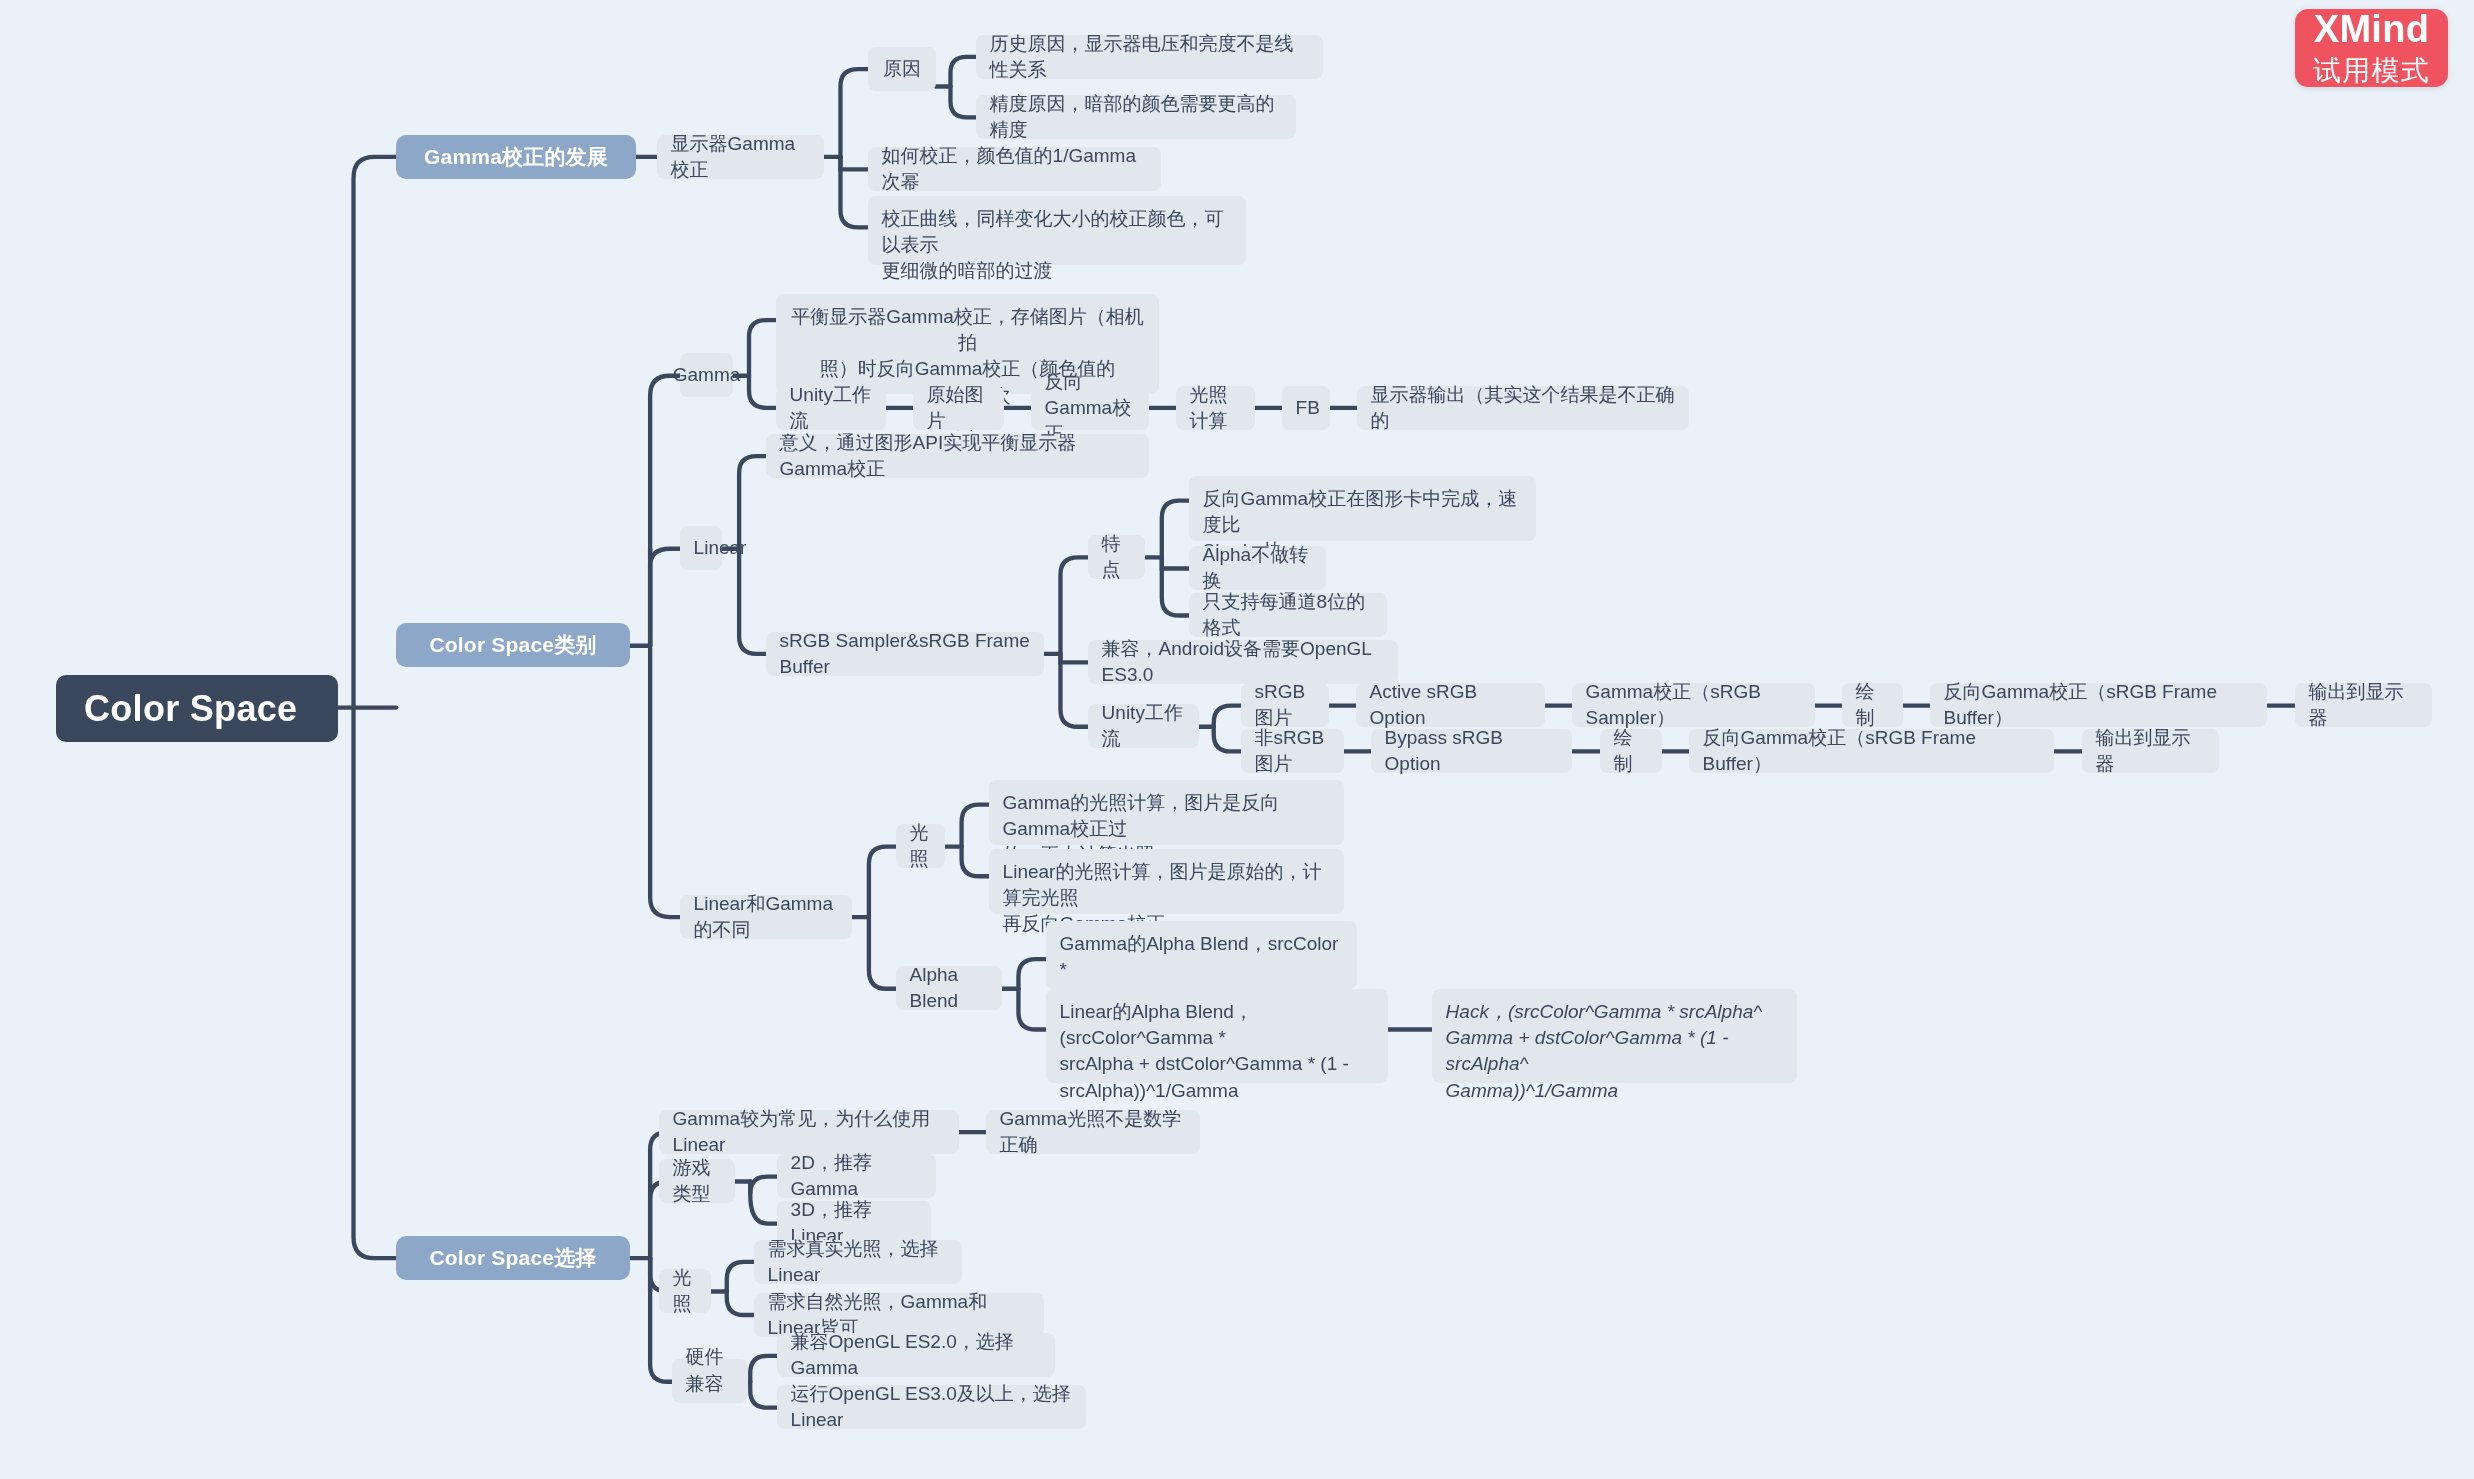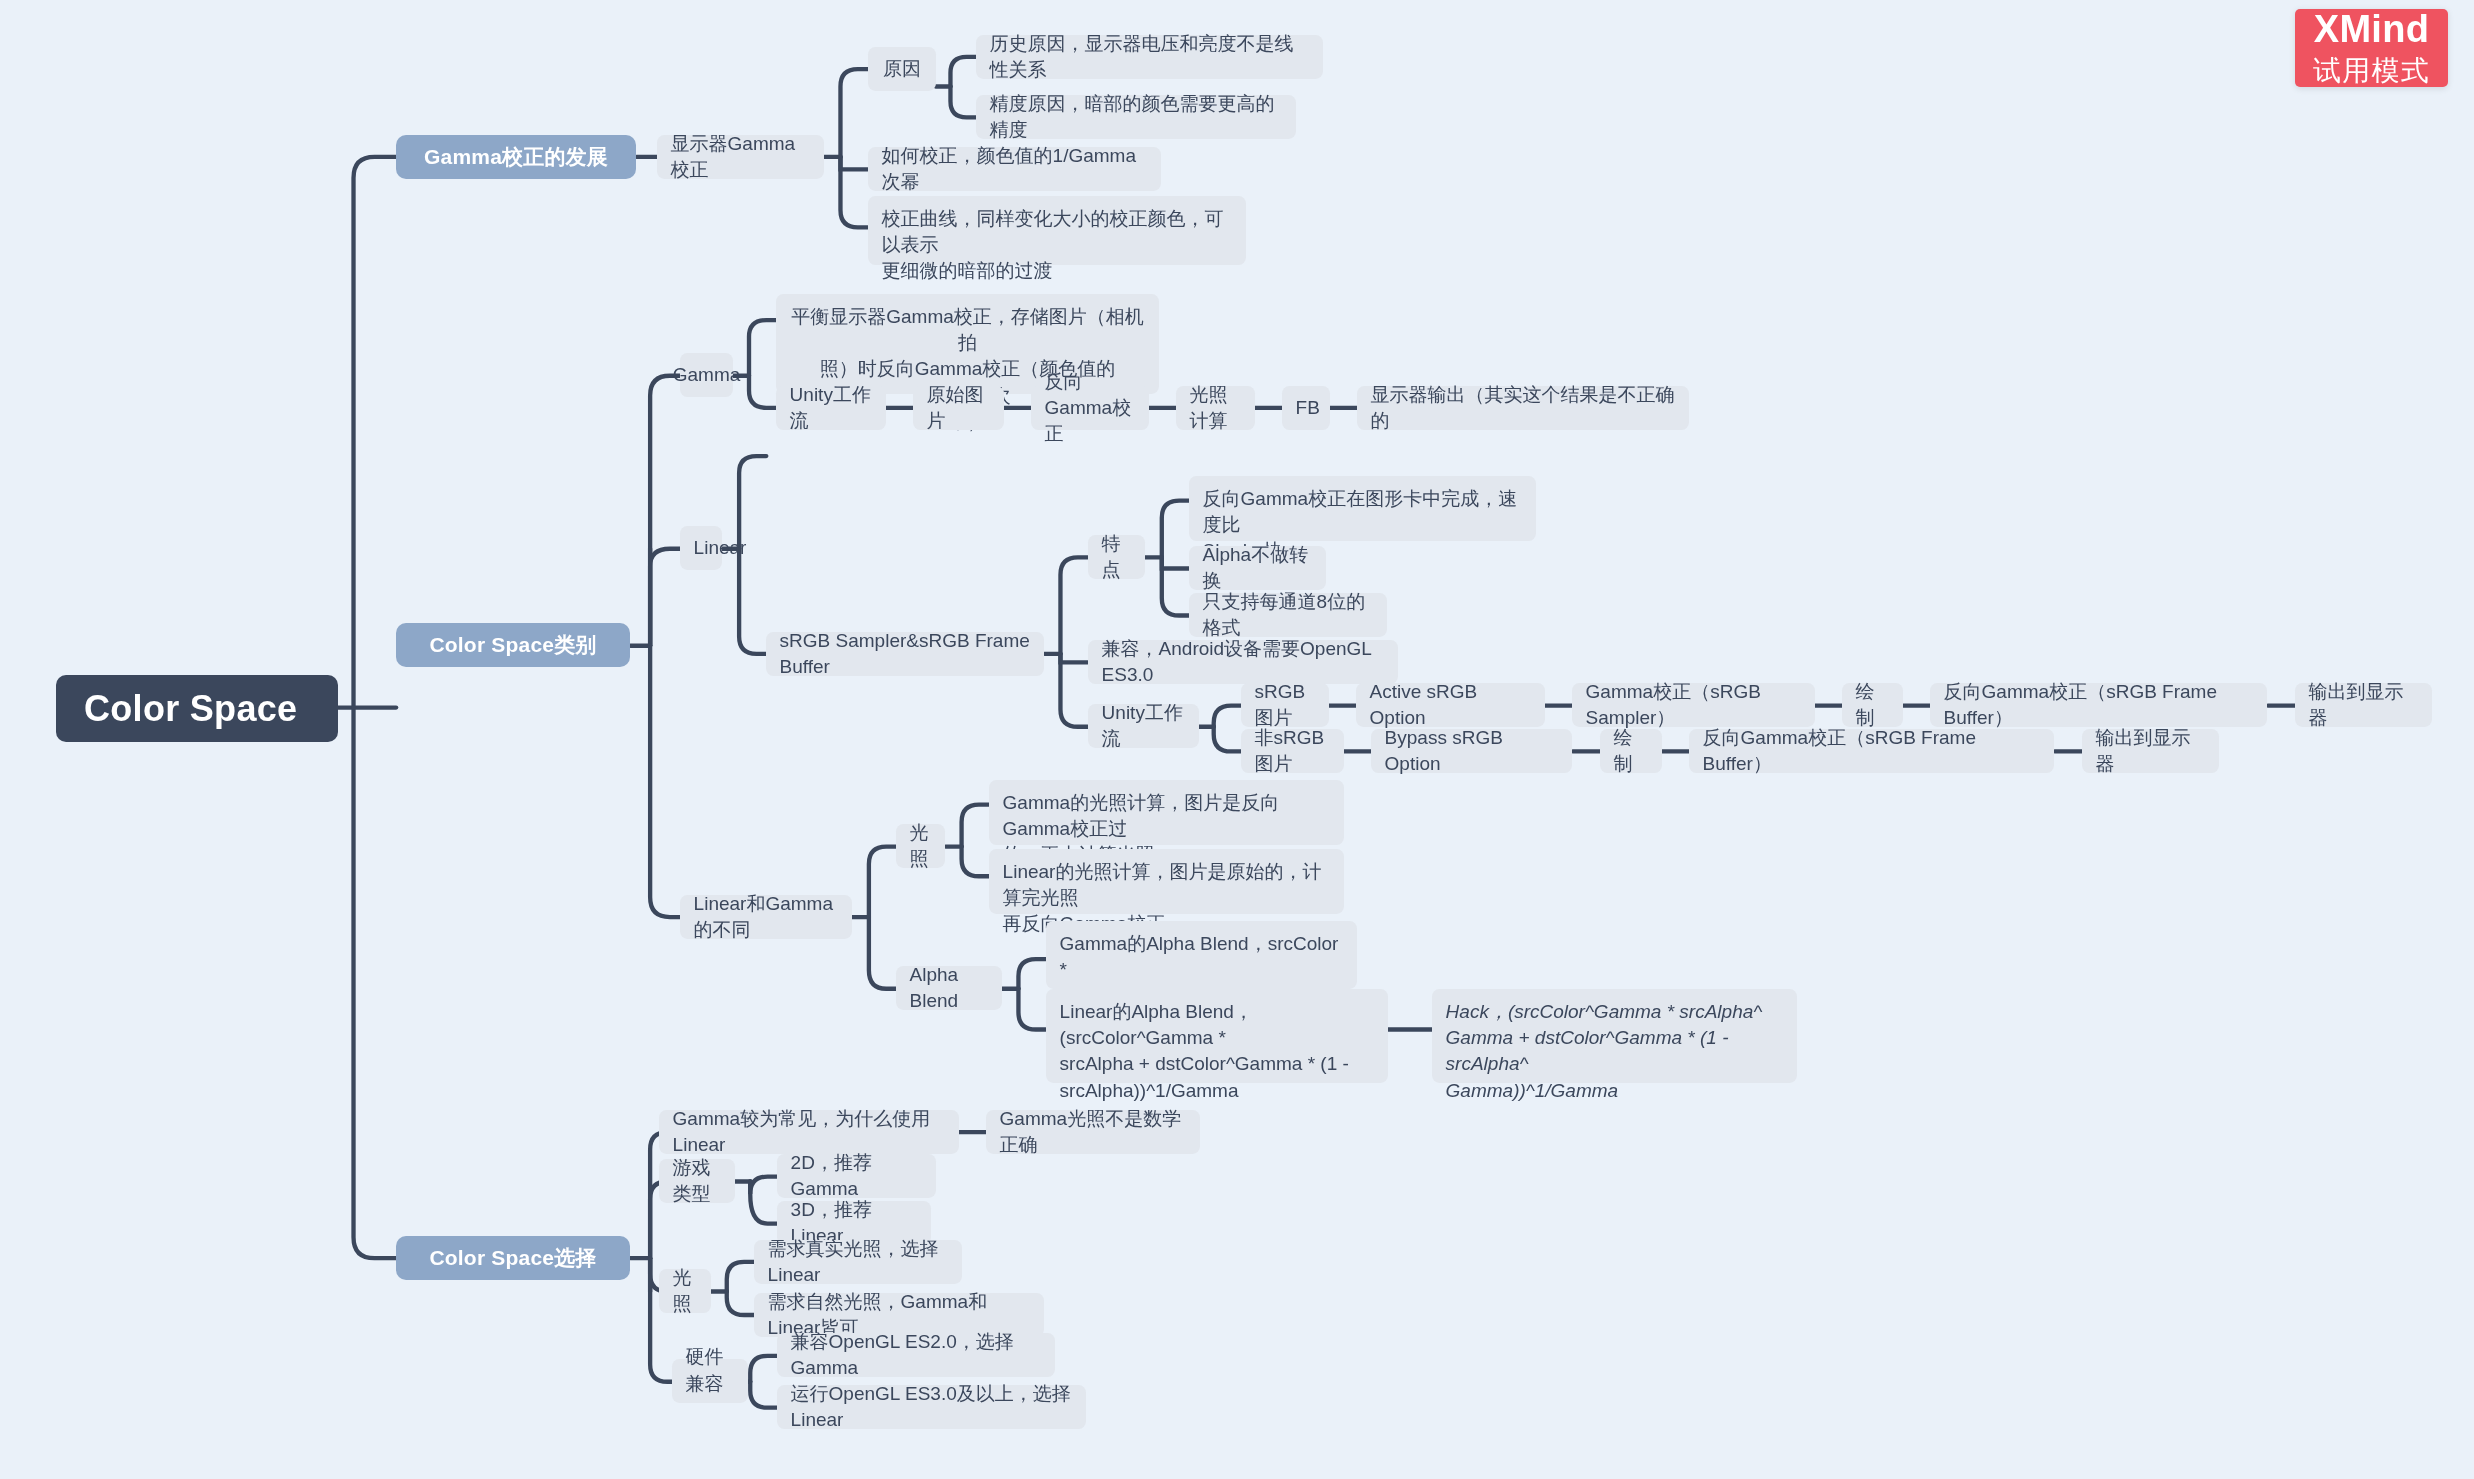--- a/index.html
+++ b/index.html
@@ -53,21 +53,21 @@
     border-radius:7.4px;
     padding:6.2px 13.6px;
   }
   .n-sub.multiline{align-items:flex-start;padding-top:10px;padding-bottom:10px;}
 
   
   .badge{
     position:absolute;
     background:#ef5360;
     color:#fff;
-    border-radius:5px;
+    border-radius:13px;
     text-align:center;
     display:flex;flex-direction:column;
     align-items:center;justify-content:center;
     box-shadow:0 1.9px 6.2px rgba(0,0,0,.10);
   }
   .badge .b1{font-size:38px;font-weight:bold;line-height:1;letter-spacing:0.3px;}
   .badge .b2{font-size:28px;font-weight:normal;line-height:1;margin-top:8.7px;letter-spacing:1.2px;}
 </style>
 </head>
 <body>
@@ -242,20 +242,23 @@
     <span>FB</span>
   </div>
   <div class="node n-sub" style="left:1357px;top:386px;width:332px;height:44px;">
     <span>显示器输出（其实这个结果是不正确的</span>
   </div>
 
   <div class="node n-sub" style="left:680px;top:526px;width:42px;height:44px;justify-content:flex-start;">
     <span>Linear</span>
   </div>
 
+  <div class="node n-sub" style="left:766px;top:434px;width:383px;height:44px;">
+    <span>意义，通过图形API实现平衡显示器Gamma校正</span>
+  </div>
 
   <div class="node n-sub" style="left:766px;top:632px;width:278px;height:44px;">
     <span>sRGB Sampler&amp;sRGB Frame Buffer</span>
   </div>
 
   <div class="node n-sub" style="left:1088px;top:535px;width:57px;height:44px;justify-content:flex-start;">
     <span>特点</span>
   </div>
   <div class="node n-sub multiline" style="left:1189px;top:476px;width:347px;height:65px;">
     <span>反向Gamma校正在图形卡中完成，速度比

